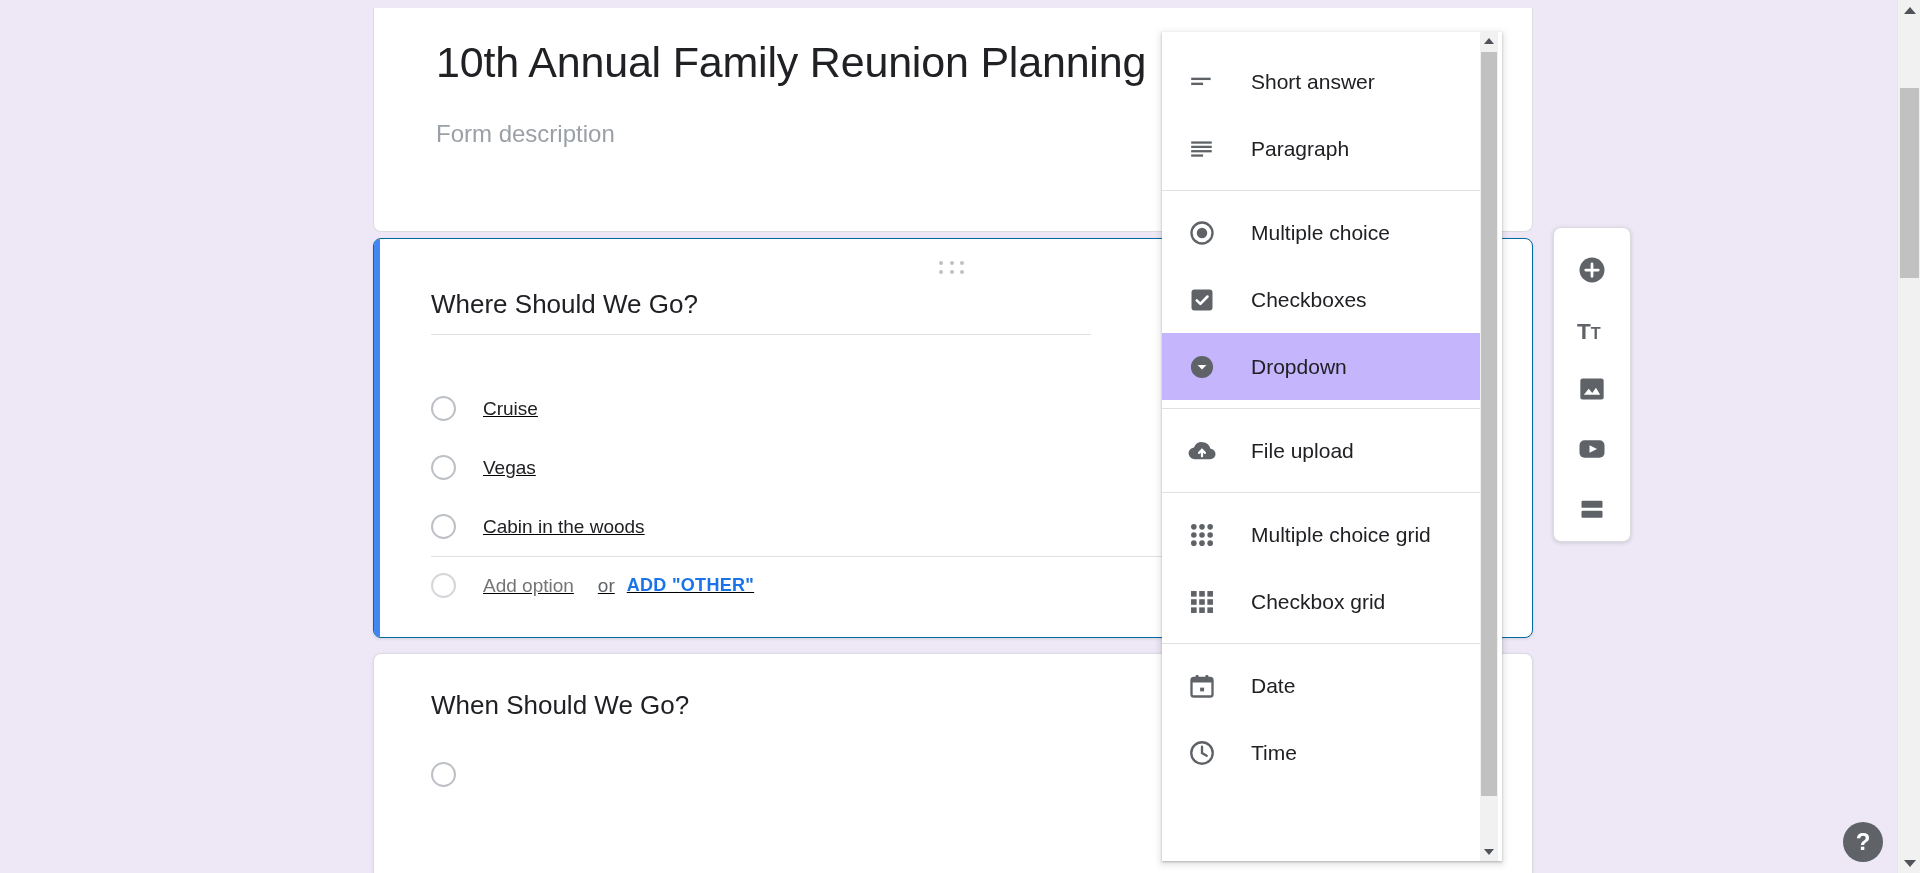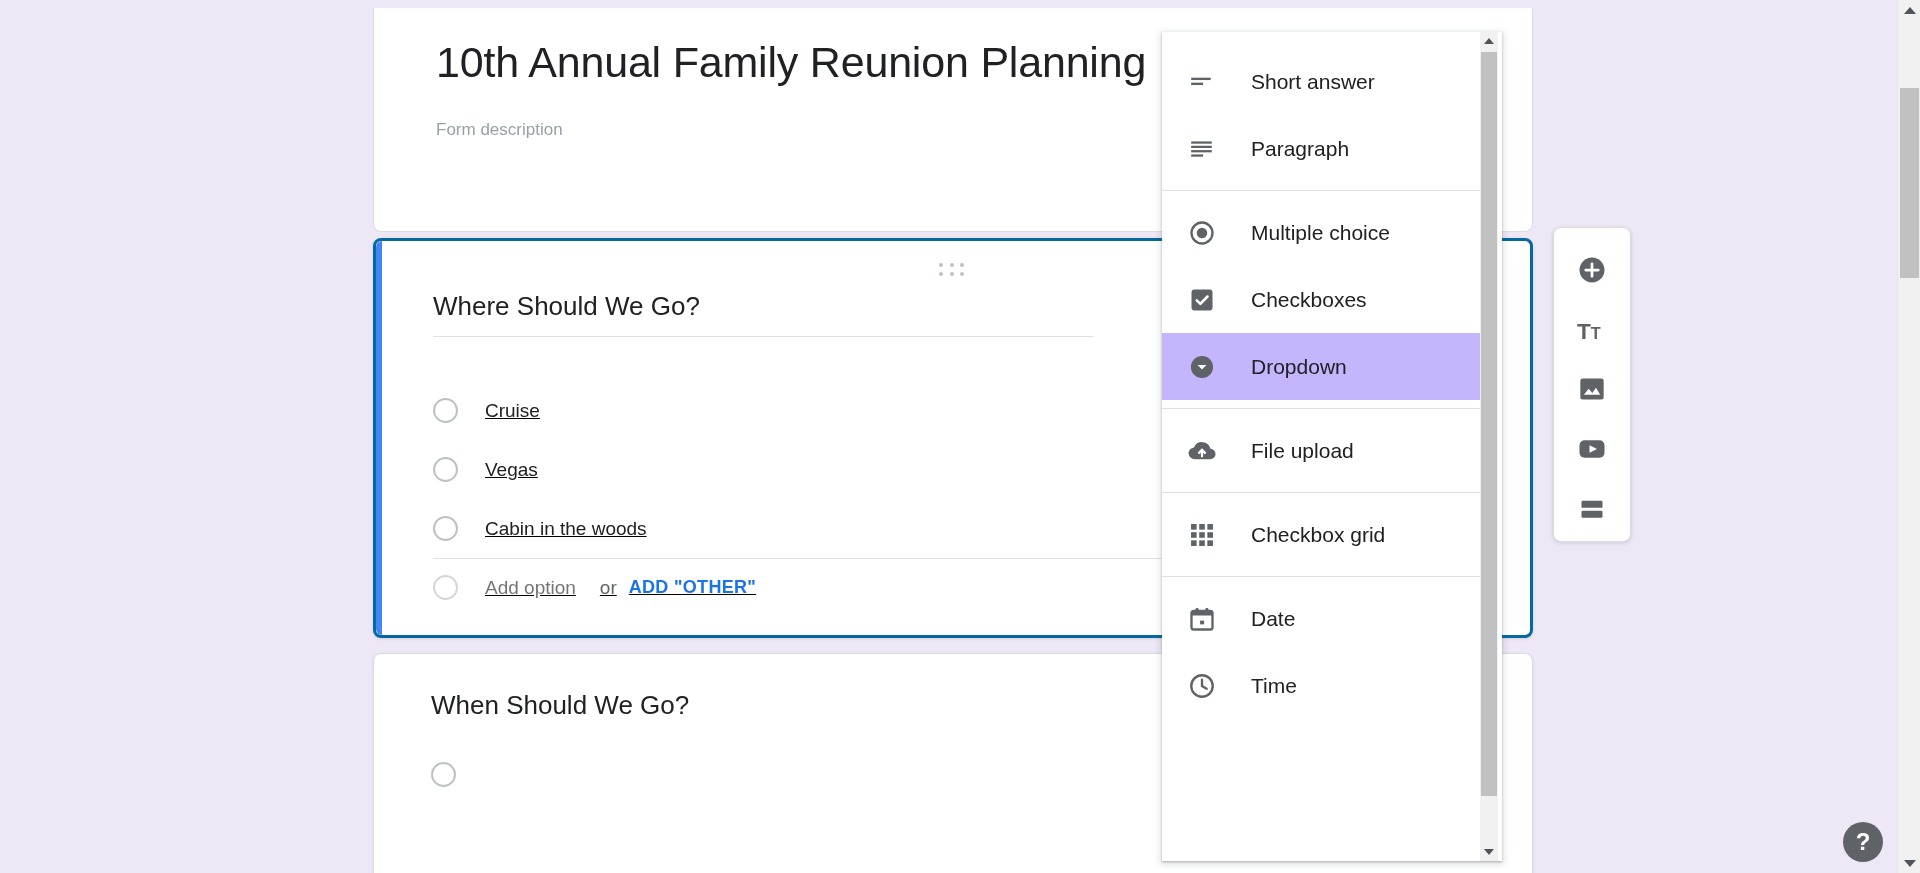--- a/index.html
+++ b/index.html
@@ -52,34 +52,34 @@
     line-height: 52px;
     color: #202124;
     font-weight: 400;
     letter-spacing: -0.2px;
     white-space: nowrap;
   }
   .form-description {
     position: absolute;
     left: 62px;
     top: 112px;
-    font-size: 17px;
+    font-size: 24px;
     color: #9aa0a6;
     font-weight: 400;
   }
 
   
   .question-card {
     position: absolute;
     left: 0;
     top: 222px;
     width: 1160px;
     height: 400px;
     background: #ffffff;
-    border: 3px solid #0369a1;
+    border: 1px solid #0369a1;
     border-radius: 8px;
     box-sizing: border-box;
     box-shadow: 0 1px 3px rgba(60,64,67,.14);
   }
   .active-bar {
     position: absolute;
     left: 0;
     top: 0;
     width: 6px;
     height: 100%;
@@ -574,20 +574,36 @@
             <path d="M19.3 10.1A7.5 7.5 0 0 0 5.1 9 5 5 0 0 0 6 19h13a4.2 4.2 0 0 0 .3-8.9z" fill="#5f6368"></path>
             <path d="M12 16.6V11m0 0l-2.5 2.6M12 11l2.5 2.6" fill="none" stroke="#ffffff" stroke-width="1.9" stroke-linecap="round" stroke-linejoin="round"></path>
           </svg>
         </span>
         <span class="menu-label">File upload</span>
       </div>
 
       <div class="menu-sep"></div>
 
 
+      <div class="menu-item">
+        <span class="menu-icon">
+          <svg width="28" height="28" viewBox="0 0 24 24">
+            <circle cx="5" cy="5" r="2.4" fill="#5f6368"></circle>
+            <circle cx="12" cy="5" r="2.4" fill="#5f6368"></circle>
+            <circle cx="19" cy="5" r="2.4" fill="#5f6368"></circle>
+            <circle cx="5" cy="12" r="2.4" fill="#5f6368"></circle>
+            <circle cx="12" cy="12" r="2.4" fill="#5f6368"></circle>
+            <circle cx="19" cy="12" r="2.4" fill="#5f6368"></circle>
+            <circle cx="5" cy="19" r="2.4" fill="#5f6368"></circle>
+            <circle cx="12" cy="19" r="2.4" fill="#5f6368"></circle>
+            <circle cx="19" cy="19" r="2.4" fill="#5f6368"></circle>
+          </svg>
+        </span>
+        <span class="menu-label">Multiple choice grid</span>
+      </div>
 
       <div class="menu-item">
         <span class="menu-icon">
           <svg width="28" height="28" viewBox="0 0 24 24">
             <rect x="2.6" y="2.6" width="4.8" height="4.8" fill="#5f6368"></rect>
             <rect x="9.6" y="2.6" width="4.8" height="4.8" fill="#5f6368"></rect>
             <rect x="16.6" y="2.6" width="4.8" height="4.8" fill="#5f6368"></rect>
             <rect x="2.6" y="9.6" width="4.8" height="4.8" fill="#5f6368"></rect>
             <rect x="9.6" y="9.6" width="4.8" height="4.8" fill="#5f6368"></rect>
             <rect x="16.6" y="9.6" width="4.8" height="4.8" fill="#5f6368"></rect>

